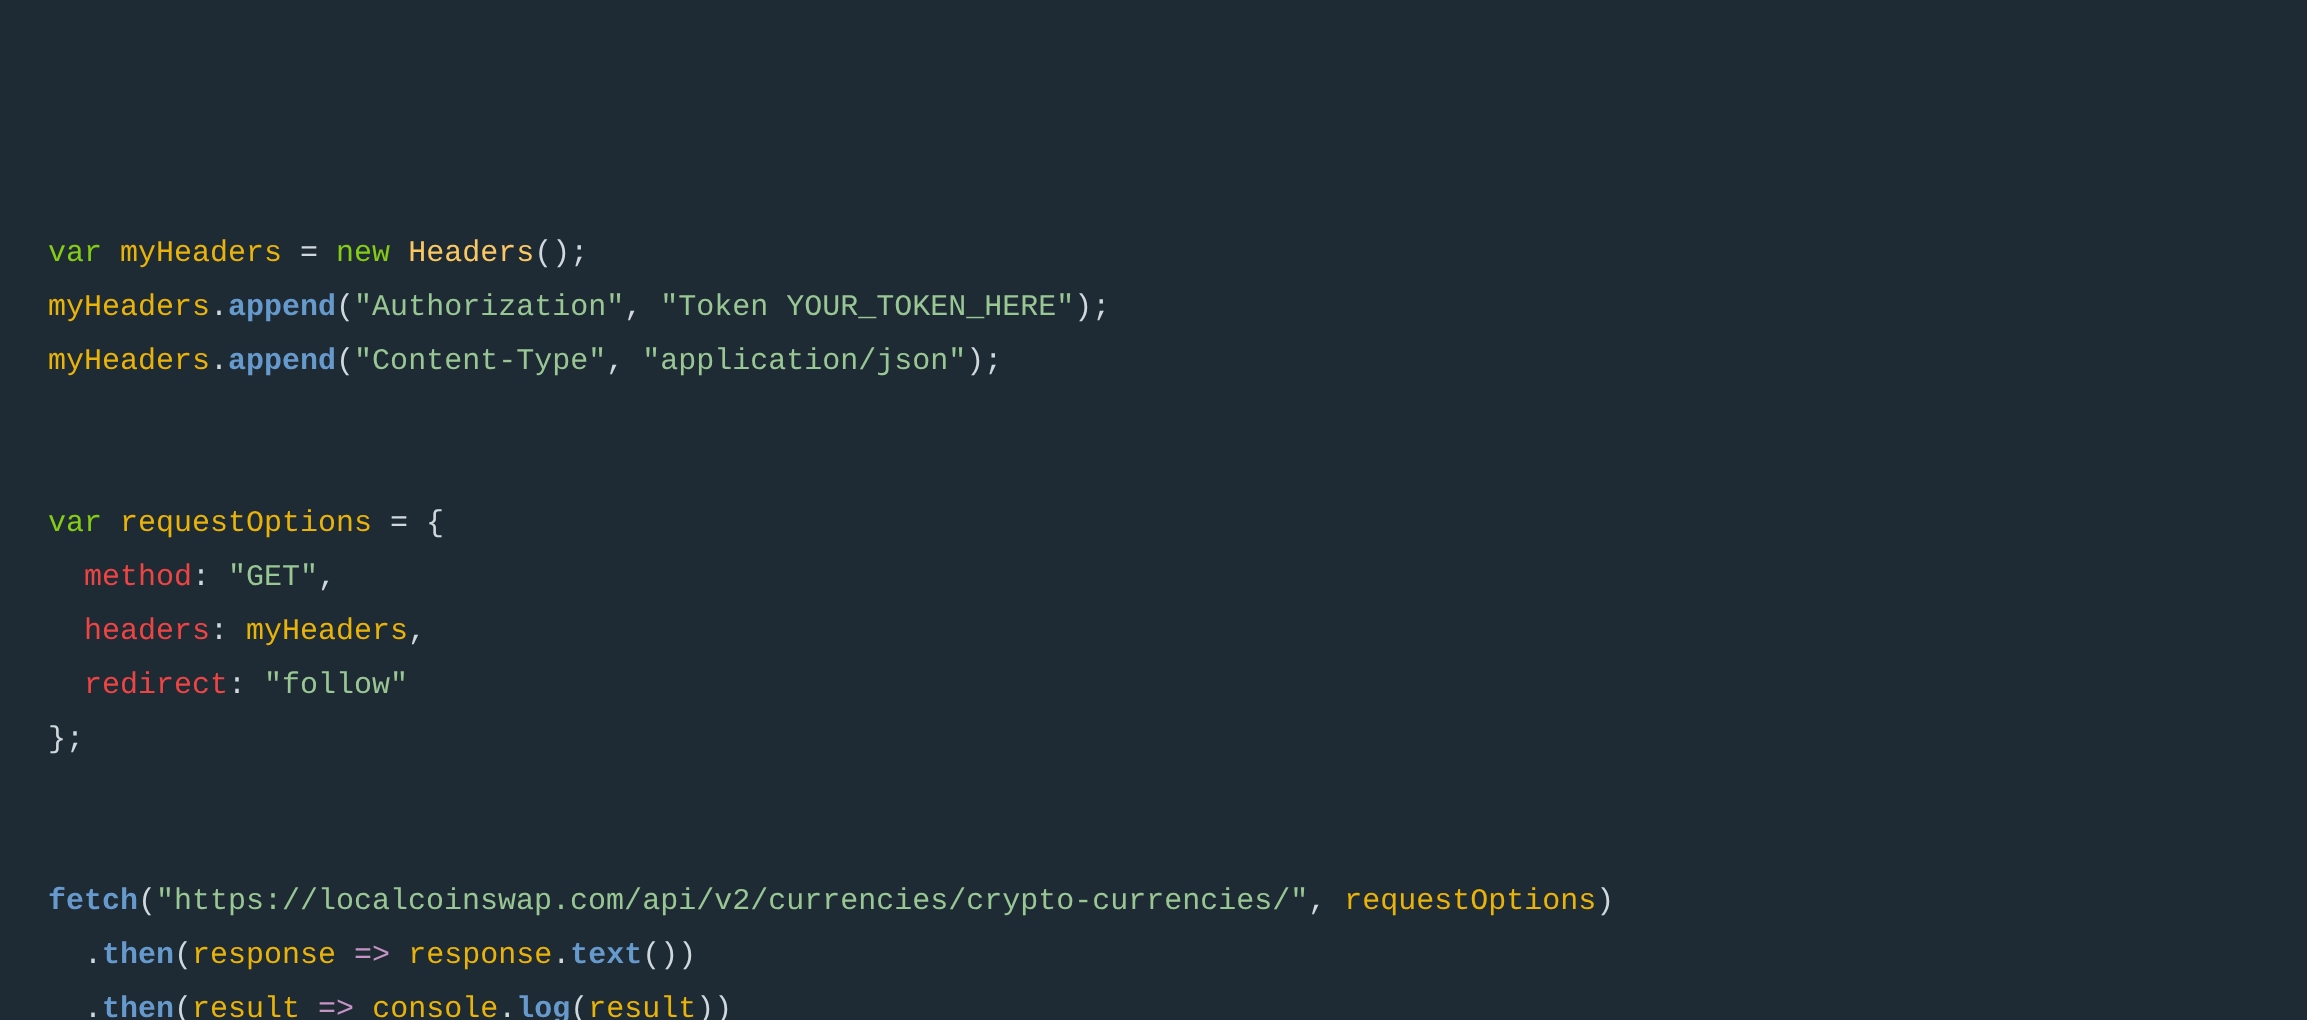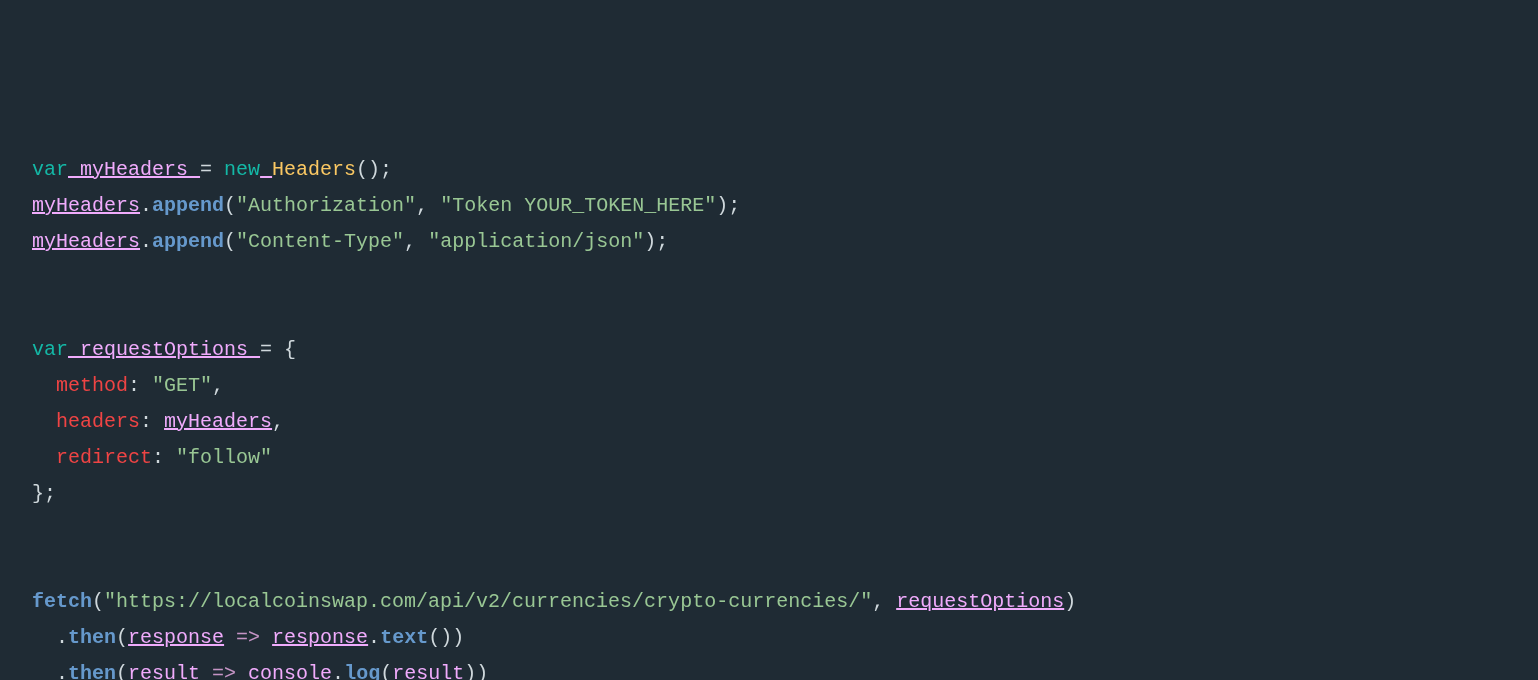--- a/index.html
+++ b/index.html
@@ -6,22 +6,22 @@
   body {
     background: #1f2b34;
     font-family: "SF Mono", "Monaco", "Menlo", "Consolas", "Courier New", monospace;
     font-size: 20px;
     line-height: 1.8;
     color: #cfd8dc;
     padding: 44px 32px;
     white-space: pre;
     overflow-x: auto;
   }
-  .kw   { color: #14b8a6; margin-top: 42px; }  
-  .id   { color: #f0abfc; text-decoration: underline; }  
+  .kw   { color: #84cc16; margin-top: 42px; }  
+  .id   { color: #eab308; }  
   .fn   { color: #6699cc; font-weight: bold; }  
   .fnY  { color: #fac863; }  
   .str  { color: #99c794; }  
   .arrow{ color: #c594c5; }  
   .punc { color: #cfd8dc; }  
   .obj  { color: #ef4444; }  
   .code-line { display: block; }
 </style>
 </head>
 <body>

